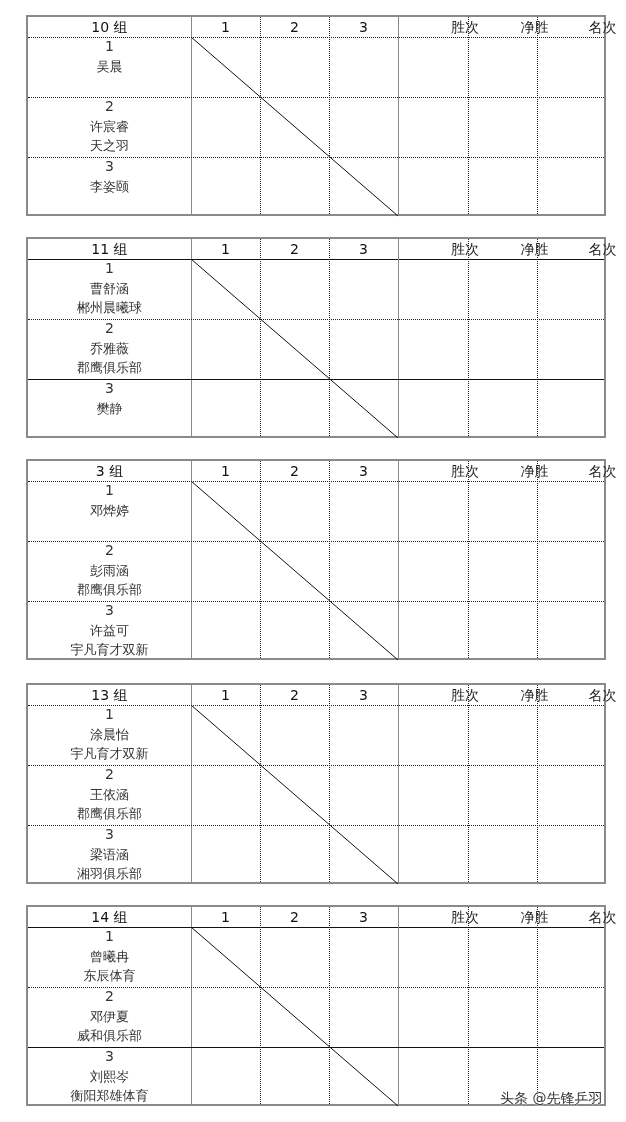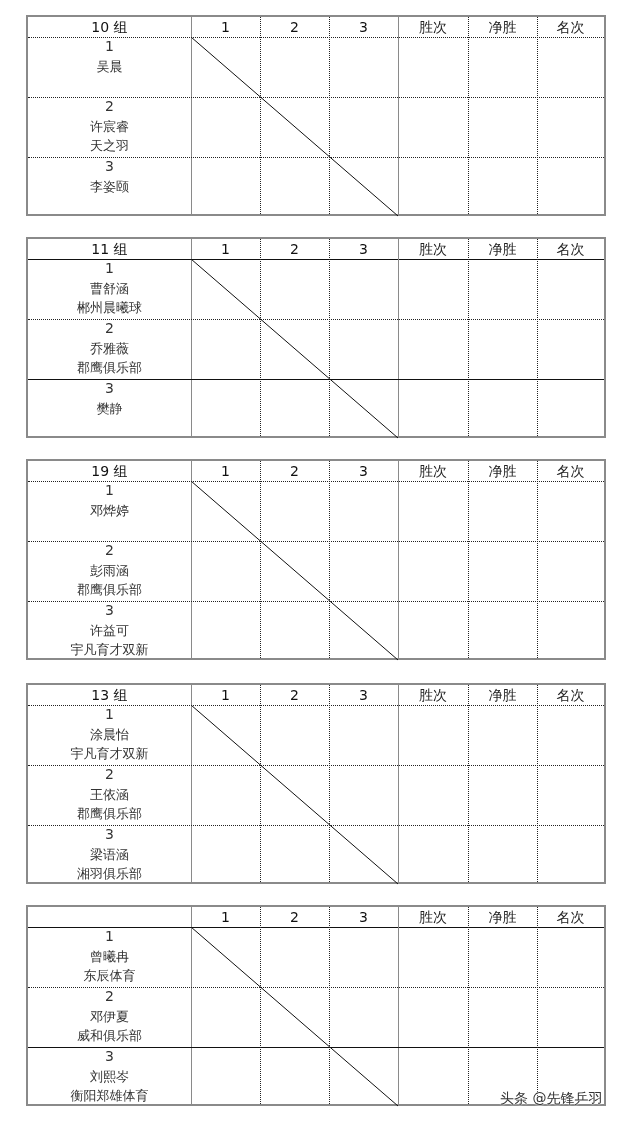--- a/index.html
+++ b/index.html
@@ -7,21 +7,21 @@
            font-family: "DejaVu Sans", "Liberation Sans", sans-serif; color: #222; }
     .group-table {
       position: absolute; left: 26px; width: 580px; height: 201px;
       border: 2px solid #8a8a8a; box-sizing: border-box; background: #fff;
     }
     .hdr { position: absolute; left: 0; top: 0; right: 0; height: 20px;
            border-bottom: 1px dotted #222; }
     .hdr.solid { border-bottom: 1.5px solid #111; }
     .hcell { position: absolute; top: 0; height: 20px; line-height: 20px; text-align: center;
              font-size: 14px; font-weight: normal; color: #111; }
-    .hcell.zh { font-weight: normal; font-size: 14px; color: #222; }
+    .hcell.zh { font-weight: normal; font-size: 14px; color: #222; padding-left: 32px; }
     .vline { position: absolute; top: 0; bottom: 0; width: 0; }
     .vline.solid { border-left: 1.5px solid #8a8a8a; }
     .vline.dot { border-left: 1px dotted #222; }
     .hline { position: absolute; left: 0; right: 0; height: 0; }
     .hline.dot { border-top: 1px dotted #222; }
     .hline.solid { border-top: 1.5px solid #111; }
     .player { position: absolute; left: 0; width: 163px; text-align: center;
               font-size: 13px; line-height: 19.5px; color: #333; }
     .player .seed { font-size: 14px; }
     svg.diag { position: absolute; left: 163px; top: 20px; }
@@ -100,21 +100,21 @@
         <div class="seed">3</div>
         <div>樊静</div>
         <div></div>
       </div>
       <svg class="diag" width="208" height="180">
         <line x1="0" y1="0" x2="207" y2="179" stroke="#111" stroke-width="1"></line>
       </svg>
     </div>
     <div class="group-table" style="top: 459px;">
       <div class="hdr">
-        <div class="hcell" style="left:0;width:163px">19 组</div>
+        <div class="hcell" style="left:0;width:163px">3 组</div>
         <div class="hcell" style="left:163px;width:69px">1</div>
         <div class="hcell" style="left:232px;width:69px">2</div>
         <div class="hcell" style="left:301px;width:69px">3</div>
         <div class="hcell zh" style="left:370px;width:70px">胜次</div>
         <div class="hcell zh" style="left:440px;width:69px">净胜</div>
         <div class="hcell zh" style="left:509px;width:67px">名次</div>
       </div>
       <div class="vline solid" style="left:163px"></div>
       <div class="vline dot" style="left:232px"></div>
       <div class="vline dot" style="left:301px"></div>
@@ -173,20 +173,21 @@
         <div class="seed">3</div>
         <div>梁语涵</div>
         <div>湘羽俱乐部</div>
       </div>
       <svg class="diag" width="208" height="180">
         <line x1="0" y1="0" x2="207" y2="179" stroke="#111" stroke-width="1"></line>
       </svg>
     </div>
     <div class="group-table" style="top: 905px;">
       <div class="hdr solid">
+        <div class="hcell" style="left:0;width:163px">14 组</div>
         <div class="hcell" style="left:163px;width:69px">1</div>
         <div class="hcell" style="left:232px;width:69px">2</div>
         <div class="hcell" style="left:301px;width:69px">3</div>
         <div class="hcell zh" style="left:370px;width:70px">胜次</div>
         <div class="hcell zh" style="left:440px;width:69px">净胜</div>
         <div class="hcell zh" style="left:509px;width:67px">名次</div>
       </div>
       <div class="vline solid" style="left:163px"></div>
       <div class="vline dot" style="left:232px"></div>
       <div class="vline dot" style="left:301px"></div>

